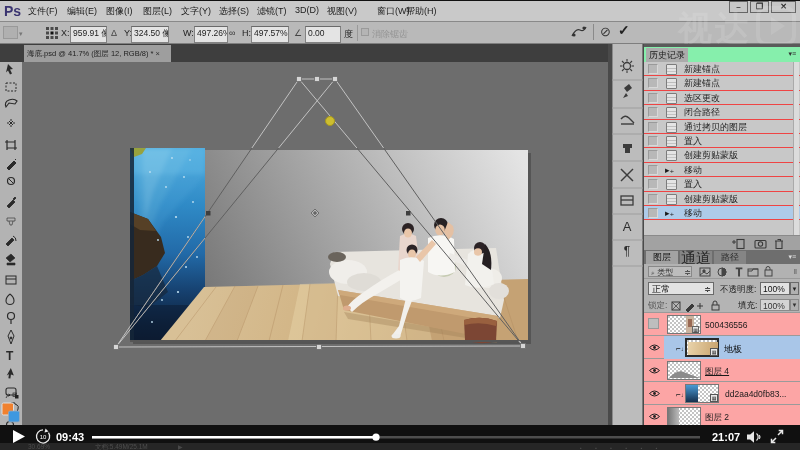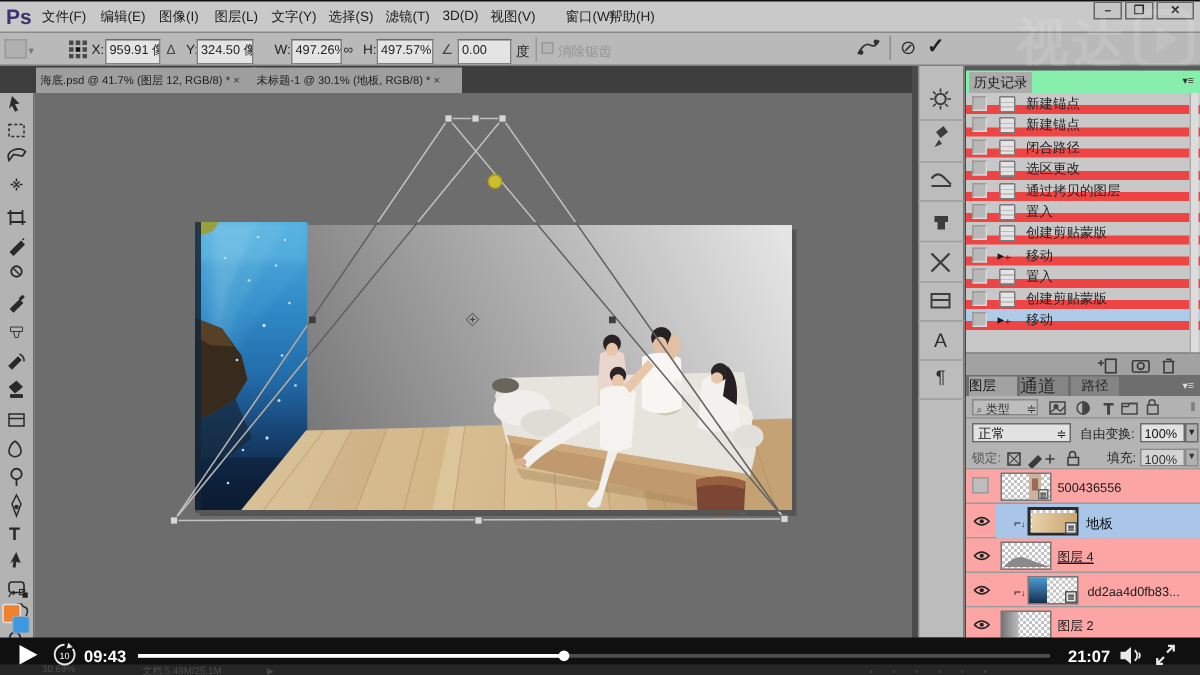--- a/index.html
+++ b/index.html
@@ -15,21 +15,21 @@
 #optbar { left:0; top:22px; width:800px; height:22px; background:#b9b9b9; border-bottom:1px solid #7e7e7e; }
 .optfield { position:absolute; top:26px; height:17px; background:#e4e4e4; border:1px solid #828282; border-top-color:#6a6a6a; font-size:8.5px; color:#222; line-height:12px; padding-left:2px; overflow:hidden; white-space:nowrap; }
 .optlabel { position:absolute; top:28px; font-size:9px; color:#222; }
 
 #tabbar { left:0; top:44px; width:800px; height:18px; background:#3e3e3e; }
 .doctab { position:absolute; top:45px; overflow:hidden; height:17px; background:#9e9e9e; color:#1e1e1e; font-size:7.5px; line-height:17px; padding:0 3px; white-space:nowrap; }
 
 #toolbar { left:0; top:62px; width:23px; height:388px; background:#b3b3b3; border-right:1px solid #6e6e6e; }
 
 #rightpanel { left:608px; top:44px; width:192px; height:406px; background:#4a4a4a; }
-.hrow { position:relative; height:14.4px; font-size:9px; color:#242424; line-height:14.4px; border-bottom:6px solid #ef4444; }
+.hrow { position:relative; height:14.4px; font-size:9px; color:#242424; line-height:14.4px; border-bottom:1px solid #ef4444; }
 .hwell { position:absolute; left:4px; top:2px; width:10px; height:10px; background:#b8b8b8; border:1px solid #9a9a9a; border-bottom-color:#d8d8d8; border-right-color:#d8d8d8; }
 .hicon { position:absolute; left:22px; top:2px; width:11px; height:11px; background:linear-gradient(#e4e4e4 0 3px, #bdbdbd 3px 4px, #e4e4e4 4px 6px, #c4c4c4 6px 7px, #e4e4e4 7px 9px, #c4c4c4 9px 10px, #e4e4e4 10px); border:1px solid #7c7c7c; border-radius:1px; }
 .htext { position:absolute; left:40px; top:0; }
 .hmove { position:absolute; left:21px; top:0px; font-size:9px; color:#1a1a1a; }
 
 .lrow { position:relative; height:23px; border-bottom:1px solid #9a9a9a; background:#fca5a5; }
 .eye { position:absolute; left:5px; top:8px; width:11px; height:7px; }
 .thumb { position:absolute; top:2px; width:38px; height:19px; background:
   repeating-conic-gradient(#ffffff 0% 25%, #c4c4c4 0% 50%) 0 0/4px 4px; border:1px solid #777; }
 
@@ -279,21 +279,20 @@
     <path d="M2,12 Q6,4 10,6 Q14,8 16,3" stroke="#333" stroke-width="1.2" fill="none"></path>
     <circle cx="4" cy="11" r="1.6" fill="#333"></circle>
       <circle cx="14" cy="4" r="1.6" fill="#333"></circle>
   </svg>
   <div class="abs" style="left:593px;top:24px;width:1px;height:16px;background:#8a8a8a"></div>
   <div class="abs" style="left:600px;top:24px;font-size:13px;color:#333">⊘</div>
   <div class="abs" style="left:618px;top:22px;font-size:14px;color:#222;font-weight:bold">✓</div>
 
   <div id="tabbar" class="abs"></div>
   <div class="doctab abs" style="left:24px;width:147px">海底.psd @ 41.7% (图层 12, RGB/8) * <span style="color:#333">×</span></div>
-  <div class="doctab abs" style="left:168px;width:140px">未标题-1 @ 30.1% (地板, RGB/8) * <span style="color:#333">×</span></div>
 
   <div id="toolbar" class="abs"></div>
   <svg class="abs" style="left:0;top:62px" width="23" height="388" viewBox="0 0 23 388">
     <g fill="#2a2a2a" stroke="#2a2a2a">
       <path d="M8,2 l5,5 -3,0.5 2,4 -2,1 -2,-4 -2,2 z" stroke="none"></path>
       <rect x="6" y="21" width="10" height="8" fill="none" stroke-dasharray="2,1.5" stroke-width="1"></rect>
       <path d="M6,45 q-2,-5 3,-7 q5,-2 8,1 l-2,3 -6,-1 z" fill="none" stroke-width="1.1"></path>
       <path d="M9,59 l4,4 m-4,0 l4,-4 m-2,-2 v2 m0,4 v2 m-4,-4 h2 m4,0 h2" fill="none" stroke-width="1"></path>
       <path d="M7,78 v10 m-2,-8 h10 m0,-2 v10 m2,-2 h-10" fill="none" stroke-width="1.2"></path>
       <path d="M7,106 l7,-7 2,2 -7,7 z m8,-8 l1,-1" stroke-width="1"></path>
@@ -389,26 +388,26 @@
           <div class="htext">新建锚点</div>
         </div>
       <div class="hrow">
           <div class="hwell"></div>
           <div class="hicon"></div>
           <div class="htext">新建锚点</div>
         </div>
       <div class="hrow">
           <div class="hwell"></div>
           <div class="hicon"></div>
+          <div class="htext">选区更改</div>
+        </div>
+      <div class="hrow">
+          <div class="hwell"></div>
+          <div class="hicon"></div>
           <div class="htext">闭合路径</div>
-        </div>
-      <div class="hrow">
-          <div class="hwell"></div>
-          <div class="hicon"></div>
-          <div class="htext">选区更改</div>
         </div>
       <div class="hrow">
           <div class="hwell"></div>
           <div class="hicon"></div>
           <div class="htext">通过拷贝的图层</div>
         </div>
       <div class="hrow">
           <div class="hwell"></div>
           <div class="hicon"></div>
           <div class="htext">置入</div>
@@ -447,22 +446,22 @@
           <path d="M88,6 l4,0 m-2,-2 l0,4" stroke-width="1"></path>
           <rect x="93" y="3.5" width="7" height="9"></rect>
           <rect x="111" y="4.5" width="11" height="7.5" rx="1"></rect>
             <circle cx="116.5" cy="8" r="2.2"></circle>
           <path d="M131,5 h8 m-7,0 v7.5 h6 V5 m-4.5,-1.5 h3 V5"></path>
         </g>
       </svg>
     </div>
 
     <div class="abs" style="left:36px;top:206px;width:156px;height:14px;background:#6e6e6e">
-      <div style="position:absolute;left:2px;top:1px;width:32px;height:13px;background:#a2a2a2;font-size:9px;color:#111;line-height:13px">图层</div>
-      <div style="position:absolute;left:36px;top:1px;width:32px;height:16px;background:#858585;font-size:12px;color:#2a2a2a;line-height:13px">通道</div>
+      <div style="position:absolute;left:2px;top:1px;width:32px;height:13px;background:#a2a2a2;font-size:9px;color:#111;text-align:center;line-height:13px">图层</div>
+      <div style="position:absolute;left:36px;top:1px;width:32px;height:16px;background:#858585;font-size:15px;color:#2a2a2a;text-align:center;line-height:13px">通道</div>
       <div style="position:absolute;left:70px;top:1px;width:32px;height:13px;background:#858585;font-size:9px;color:#2a2a2a;text-align:center;line-height:13px">路径</div>
       <div style="position:absolute;right:4px;top:3px;font-size:7px;color:#ddd">▾≡</div>
     </div>
 
     <div class="abs" style="left:36px;top:220px;width:156px;height:15px;background:#b2b2b2;border-bottom:1px solid #999">
       <div style="position:absolute;left:4px;top:2px;width:44px;height:11px;background:#bdbdbd;border:1px solid #888;font-size:8px;color:#333;line-height:11px;padding-left:2px"><span style="font-size:7px">⌕</span> 类型 <span style="float:right">≑</span></div>
       <svg style="position:absolute;left:52px;top:2px" width="100" height="12" viewBox="0 0 100 12">
         <g fill="none" stroke="#444" stroke-width="1">
           <rect x="4" y="2" width="10" height="8"></rect>
             <circle cx="8" cy="5" r="1.2" fill="#444"></circle>
@@ -474,21 +473,21 @@
             <path d="M52,5 h4 l1,-2 h5"></path>
           <rect x="69" y="4" width="7" height="6"></rect>
             <path d="M70,4 v-1.5 a2,2 0 0 1 4,0 V4"></path>
         </g>
       </svg>
       <div style="position:absolute;right:3px;top:3px;font-size:8px;color:#555">‖</div>
     </div>
 
     <div class="abs" style="left:36px;top:235px;width:156px;height:19px;background:#b4b4b4">
       <div style="position:absolute;left:4px;top:3px;width:66px;height:13px;background:#e2e2e2;border:1px solid #6a6a6a;font-size:9px;color:#111;line-height:13px;padding-left:3px">正常 <span style="float:right;margin-right:2px;font-size:8px">≑</span></div>
-      <div style="position:absolute;left:76px;top:5px;font-size:8.5px;color:#222">自由变换:</div>
+      <div style="position:absolute;left:76px;top:5px;font-size:8.5px;color:#222">不透明度:</div>
       <div style="position:absolute;left:116px;top:3px;width:30px;height:13px;background:#e2e2e2;border:1px solid #6a6a6a;font-size:8.5px;color:#111;line-height:13px;padding-left:2px">100%</div>
       <div style="position:absolute;left:146px;top:3px;width:9px;height:13px;background:#b0b0b0;border:1px solid #6a6a6a;font-size:6px;color:#222;text-align:center;line-height:12px">▼</div>
     </div>
 
     <div class="abs" style="left:36px;top:254px;width:160px;height:15px;background:#b4b4b4;border-bottom:1px solid #9a9a9a">
       <div style="position:absolute;left:4px;top:2px;font-size:8.5px;color:#555">锁定:</div>
       <svg style="position:absolute;left:26px;top:1px" width="66" height="13" viewBox="0 0 66 13">
         <g fill="none" stroke="#3a3a3a" stroke-width="1">
           <rect x="2" y="3" width="8" height="8"></rect>
             <path d="M2,3 l8,8 m0,-8 l-8,8" stroke-width="0.7"></path>

